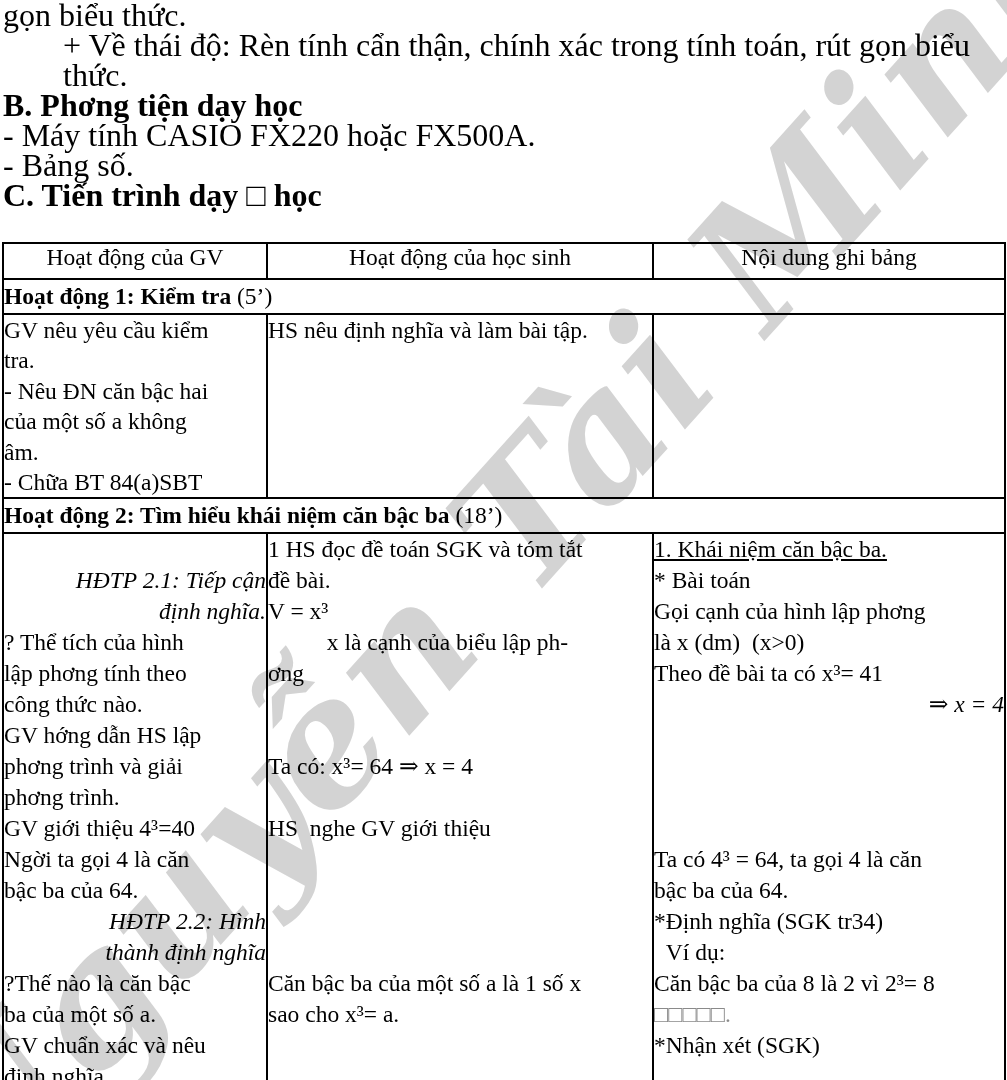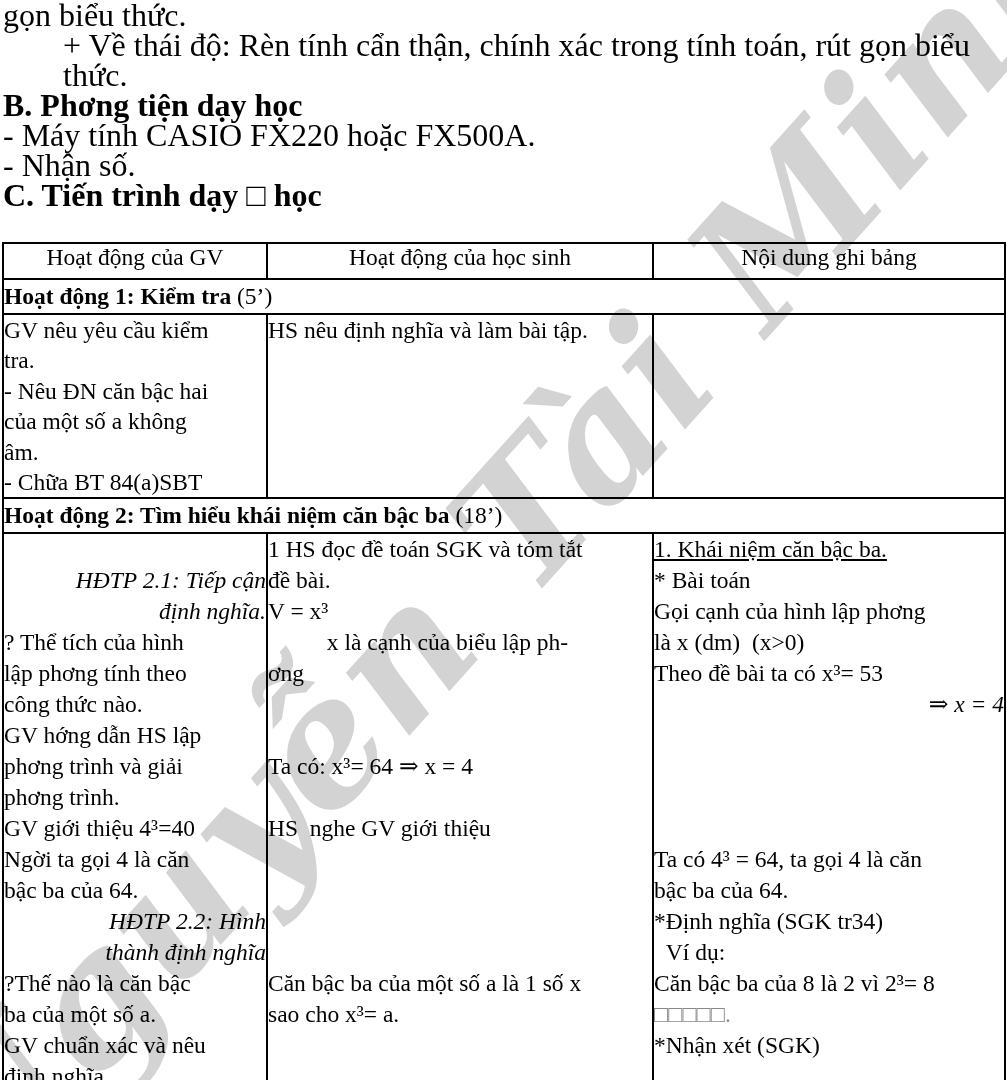--- a/index.html
+++ b/index.html
@@ -52,21 +52,21 @@
 
 <div class="watermark">Nguyễn Tài Minh</div>
 
 <div class="content">
 
   <div class="intro">
       <div class="line">gọn biểu thức.</div>
       <div class="line indent">+ Về thái độ: Rèn tính cẩn thận, chính xác trong tính toán, rút gọn biểu thức.</div>
       <div class="line bold">B. Phơng tiện dạy học</div>
       <div class="line">- Máy tính CASIO FX220 hoặc FX500A.</div>
-      <div class="line">- Nhận số.</div>
+      <div class="line">- Bảng số.</div>
       <div class="line bold">C. Tiến trình dạy □ học</div>
     </div>
 
   <table class="lesson">
     <colgroup>
       <col style="width:264px">
         <col style="width:386px">
         <col style="width:352px">
     </colgroup>
     <tbody>
@@ -132,21 +132,21 @@
             <div class="line">&nbsp;</div>
             <div class="line">&nbsp;</div>
             <div class="line">Căn bậc ba của một số a là 1 số x</div>
             <div class="line">sao cho x³= a.</div>
           </td>
         <td class="cell c-board2">
             <div class="line underline">1. Khái niệm căn bậc ba.</div>
             <div class="line">* Bài toán</div>
             <div class="line">Gọi cạnh của hình lập phơng</div>
             <div class="line">là x (dm)  (x&gt;0)</div>
-            <div class="line">Theo đề bài ta có x³= 53</div>
+            <div class="line">Theo đề bài ta có x³= 41</div>
             <div class="line italic">⇒ x = 4</div>
             <div class="line">&nbsp;</div>
             <div class="line">&nbsp;</div>
             <div class="line">&nbsp;</div>
             <div class="line">&nbsp;</div>
             <div class="line">Ta có 4³ = 64, ta gọi 4 là căn</div>
             <div class="line">bậc ba của 64.</div>
             <div class="line">*Định nghĩa (SGK tr34)</div>
             <div class="line">  Ví dụ:</div>
             <div class="line">Căn bậc ba của 8 là 2 vì 2³= 8</div>

